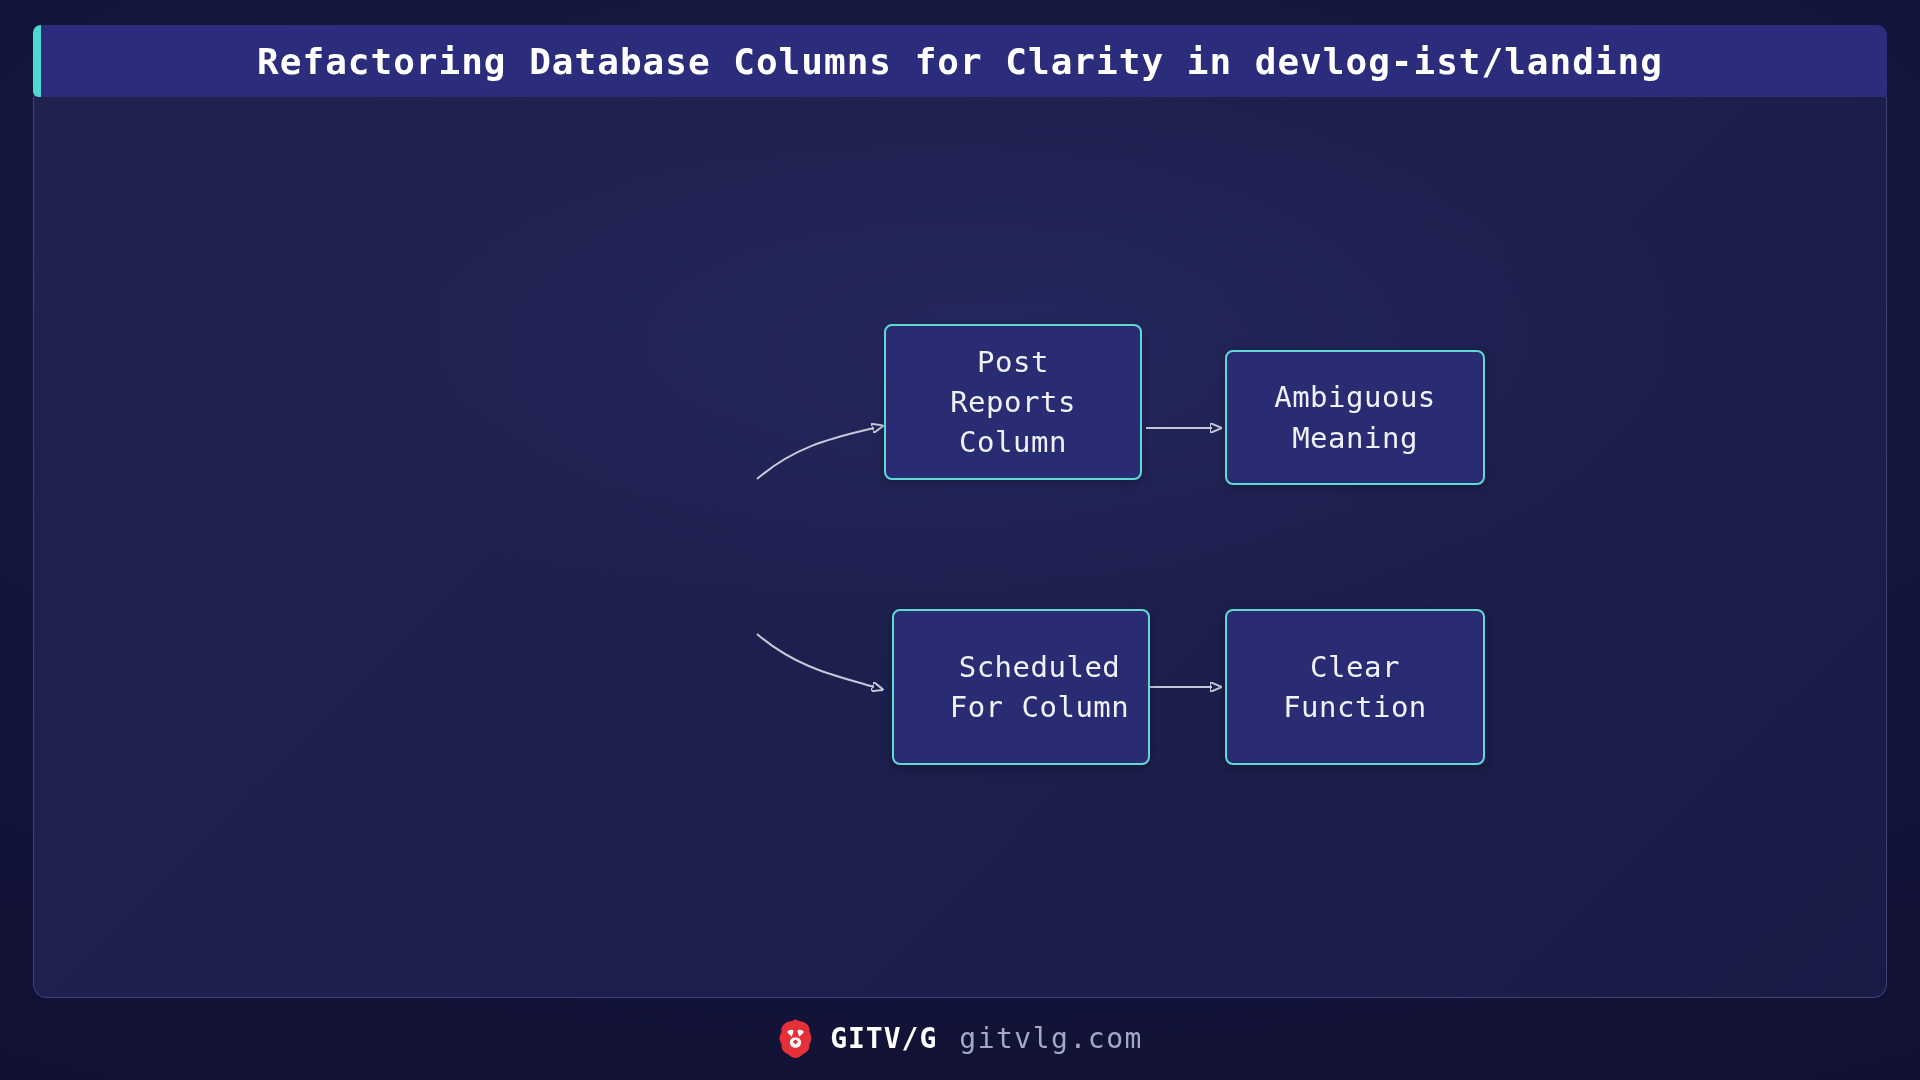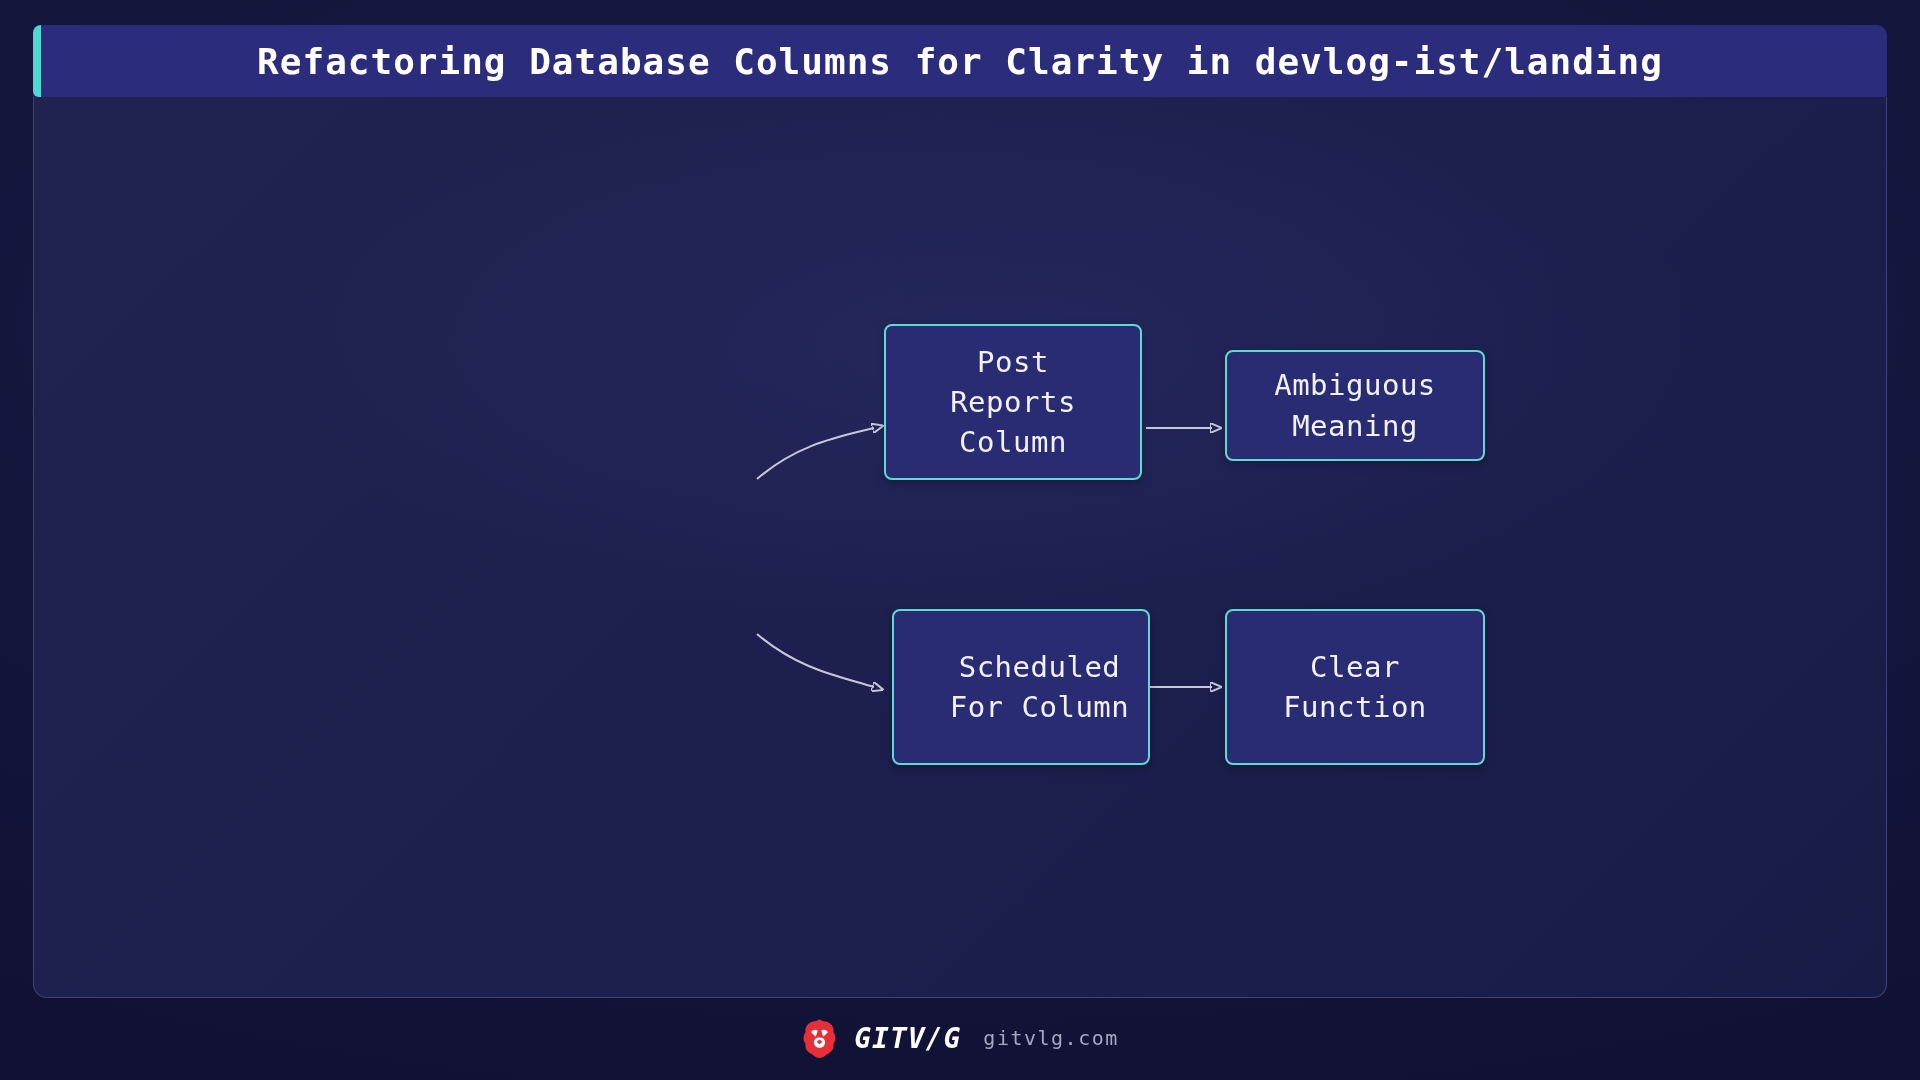--- a/index.html
+++ b/index.html
@@ -39,25 +39,25 @@
     border:2.5px solid var(--node-border);border-radius:8px;
     display:flex;align-items:center;justify-content:center;text-align:center;
     color:var(--node-text);font-size:29px;line-height:1.38;letter-spacing:.5px;
     white-space:pre-line;box-shadow:0 3px 10px rgba(0,0,0,0.25);
   }
   .footer{
     position:absolute;left:0;top:1000px;width:1920px;height:76px;
     display:flex;align-items:center;justify-content:center;gap:16px;
   }
   .brand-name{
-    color:#ffffff;font-weight:bold;font-style:italic;font-size:28px;
+    color:#ffffff;font-weight:bold;font-size:28px;
     letter-spacing:1px;font-family:"DejaVu Sans Mono", monospace;
   }
   .site-url{
-    color:var(--site-color);font-size:20px;letter-spacing:1.5px;
+    color:var(--site-color);font-size:28px;letter-spacing:1.5px;
     font-family:"DejaVu Sans Mono", monospace;margin-left:6px;
   }
   .lion{display:block;}
 </style>
 </head>
 <body>
 
 <div class="card">
   <header class="header-bar">
     <span class="header-accent"></span>
@@ -74,21 +74,21 @@
       </marker>
     </defs>
   <path d="M 757 479 C 798 444, 838 437, 874 428" marker-end="url(#arrowhead)"></path>
       <path d="M 1146 428 L 1212 428" marker-end="url(#arrowhead)"></path>
       <path d="M 757 634 C 798 669, 838 676, 874 687" marker-end="url(#arrowhead)"></path>
       <path d="M 1146 687 L 1212 687" marker-end="url(#arrowhead)"></path>
     </svg>
     <div class="node" style="left: 884px; top: 324px; width: 258px; height: 156px;">Post
 Reports
 Column</div>
-    <div class="node" style="left: 1225px; top: 350px; width: 260px; height: 111px;">Ambiguous
+    <div class="node" style="left: 1225px; top: 350px; width: 260px; height: 135px;">Ambiguous
 Meaning</div>
     <div class="node" style="left: 892px; top: 609px; width: 258px; height: 156px; padding-left: 37px;">Scheduled
 For Column</div>
     <div class="node" style="left: 1225px; top: 609px; width: 260px; height: 156px;">Clear
 Function</div>
   </div>
 
 <footer class="footer">
   <svg class="lion" width="37" height="41" viewBox="0 0 40 44">
     <path class="lion-mane" d="M20 1 C23 4 27 3 30 5 C34 7 36 11 35 15 C38 19 38 24 35 28 C36 33 33 37 28 39 C25 42 22 43 20 43 C18 43 15 42 12 39 C7 37 4 33 5 28 C2 24 2 19 5 15 C4 11 6 7 10 5 C13 3 17 4 20 1 Z" fill="#e5303a"></path>

